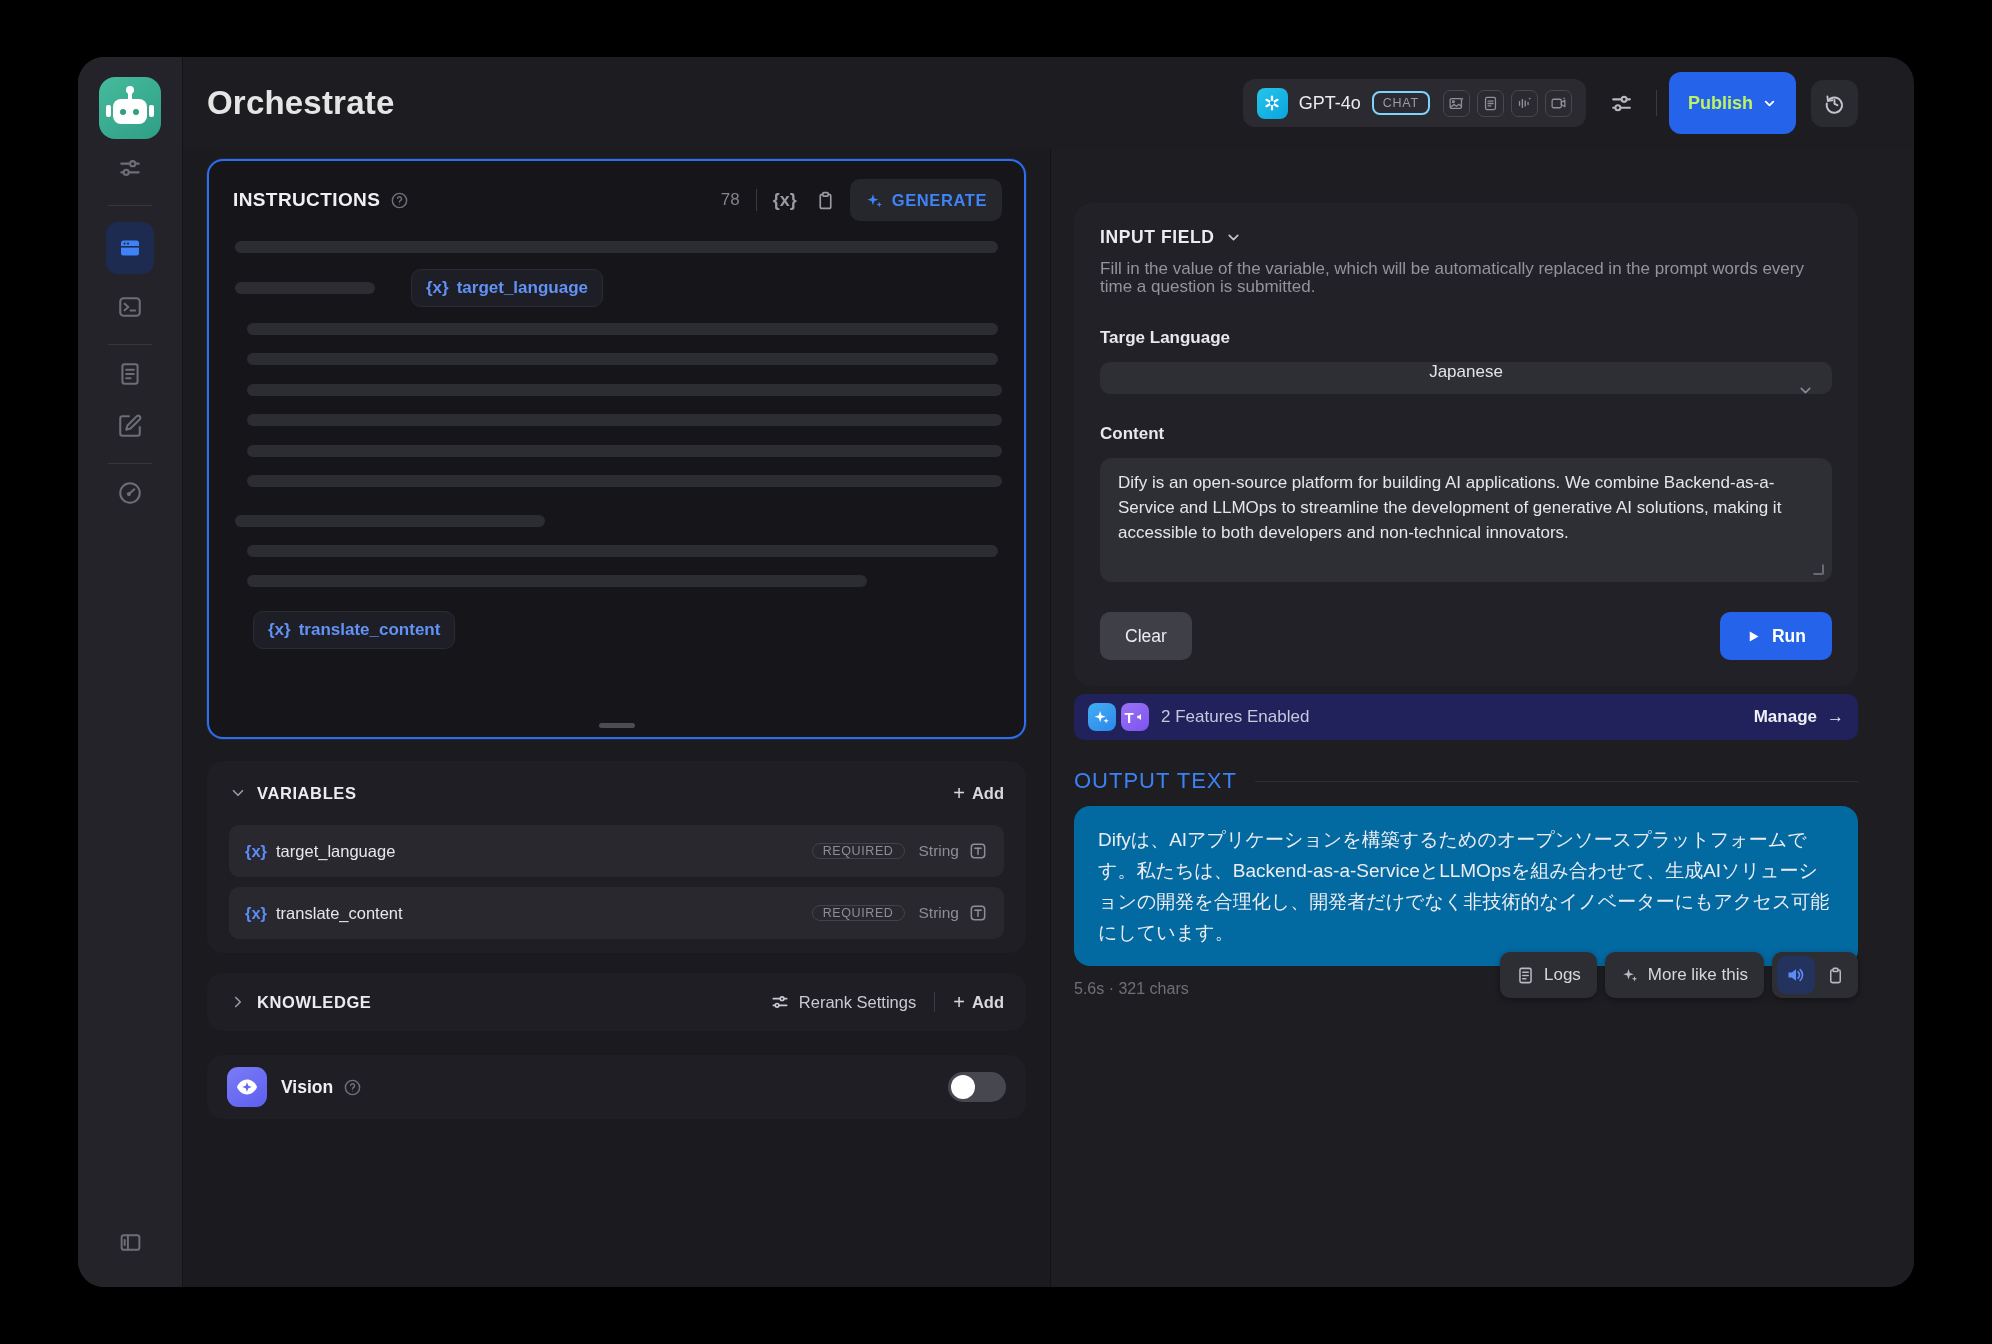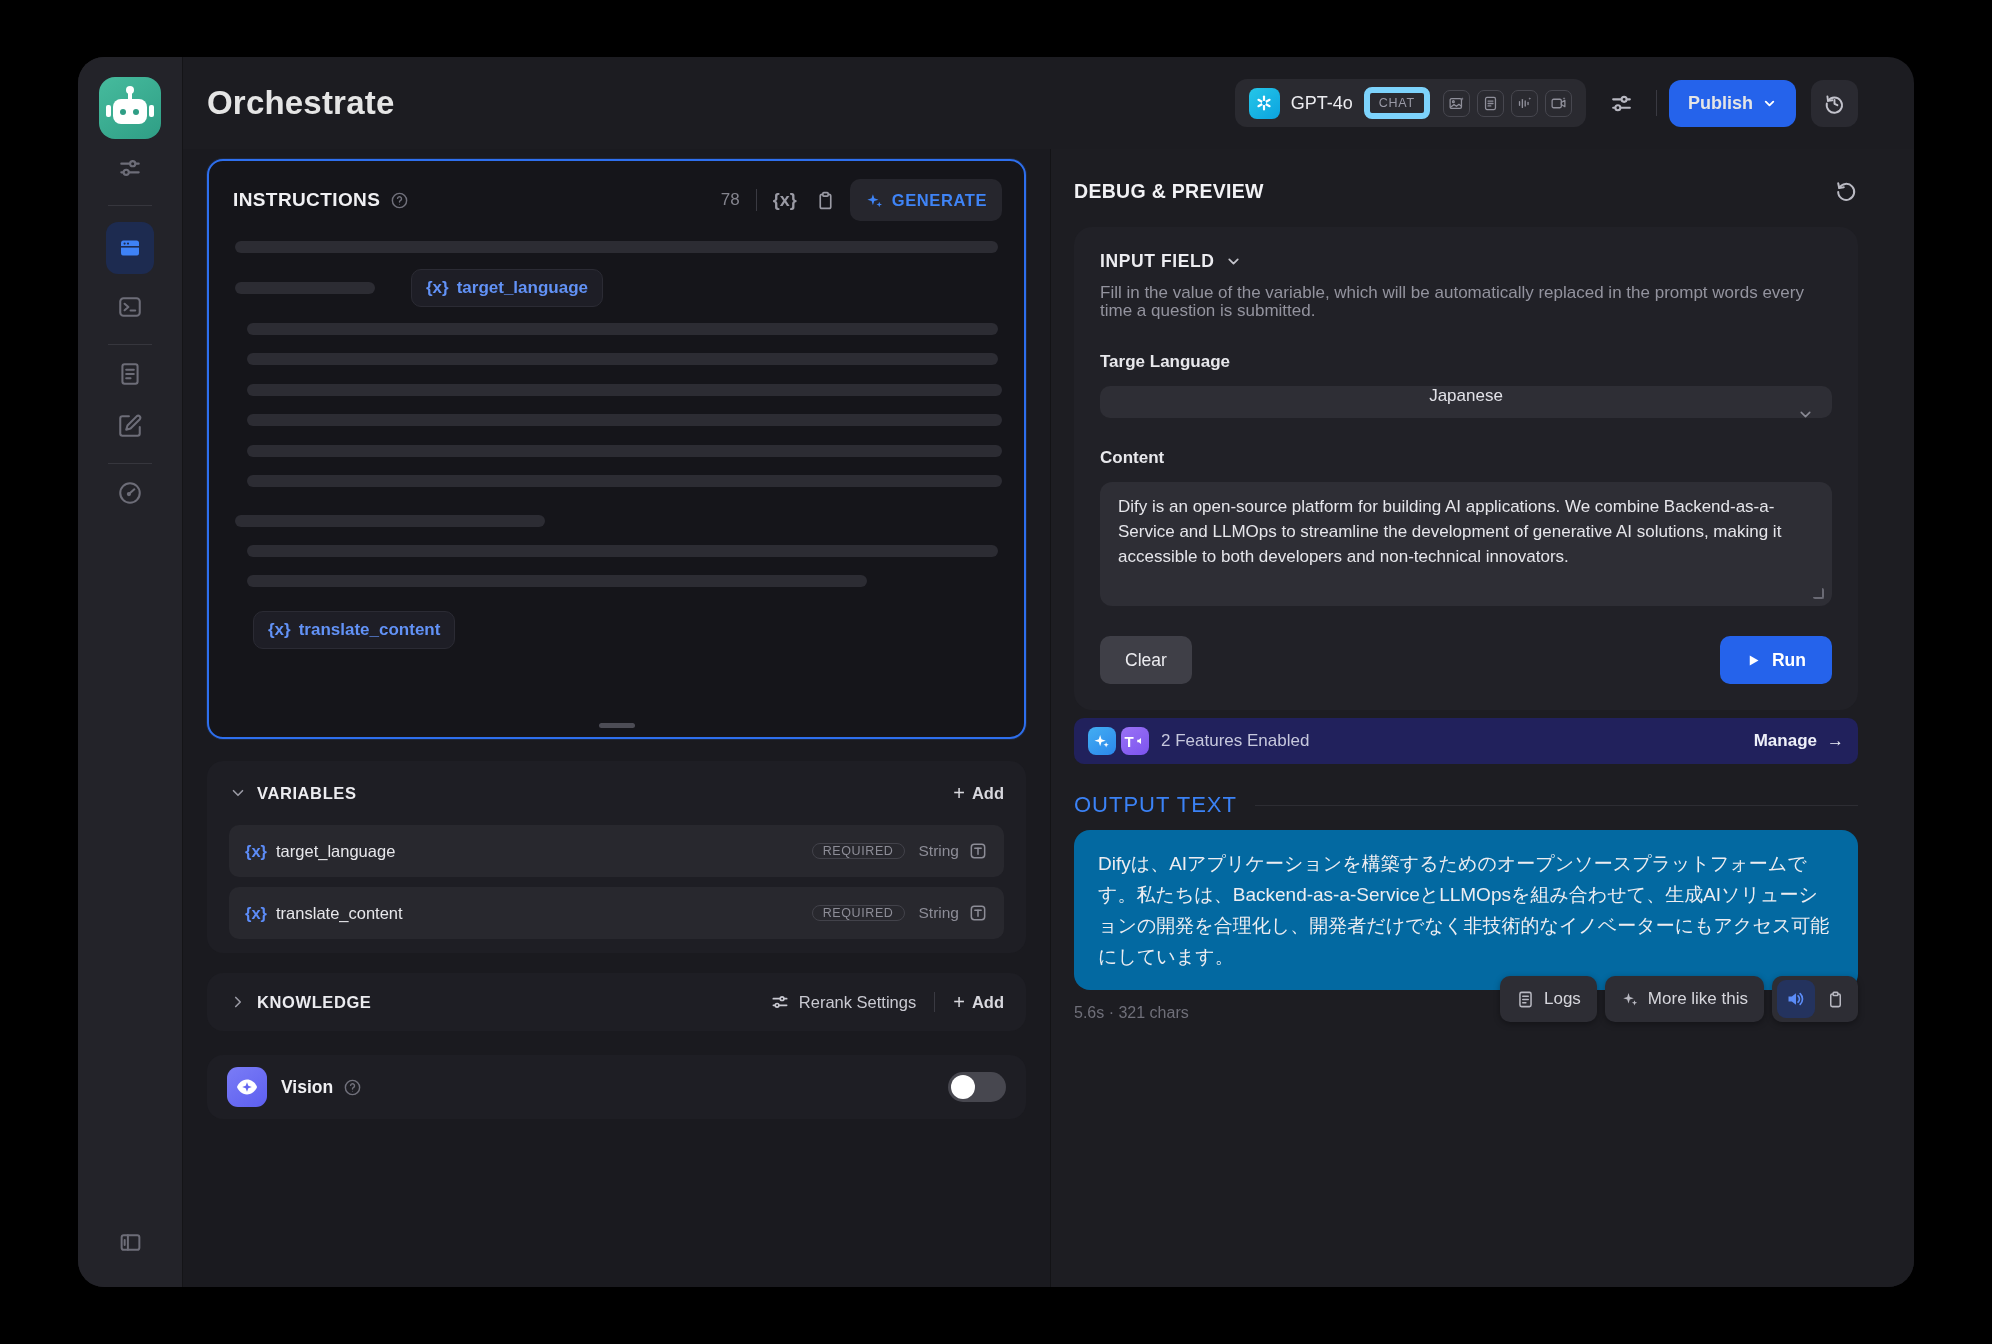--- a/index.html
+++ b/index.html
@@ -32,30 +32,30 @@
   
   .main { flex:1; display:flex; flex-direction:column; min-width:0; }
   .topbar { height:92px; display:flex; align-items:center; padding:0 56px 0 24px; flex:0 0 92px; }
   .page-title { font-size:33px; font-weight:700; letter-spacing:.2px; color:#e5e5e5; }
   .top-right { margin-left:auto; display:flex; align-items:center; }
   .model-pill { height:48px; background:#2a2a30; border-radius:12px; display:flex; align-items:center;
                 padding:0 14px; gap:11px; }
   .openai-badge { width:31px; height:31px; border-radius:8px; background:linear-gradient(140deg,#25c6e8,#0ba3e0);
                   display:flex; align-items:center; justify-content:center; color:#fff; }
   .model-name { font-size:18px; color:#ececf0; }
-  .mode-badge { border:6px solid #7dd3fc; border-radius:8px; padding:3px 9px; font-size:12.5px;
+  .mode-badge { border:2px solid #7dd3fc; border-radius:8px; padding:3px 9px; font-size:12.5px;
                 letter-spacing:.8px; color:#9a9aa6; }
   .cap-group { display:flex; gap:7px; margin-left:2px; }
   .cap-box { width:27px; height:27px; border:1px solid #47474f; border-radius:7px; color:#8f8f9a;
              display:flex; align-items:center; justify-content:center; }
   .params-btn { width:44px; height:44px; display:flex; align-items:center; justify-content:center;
                 color:#b7b7c0; margin-left:14px; }
   .top-div { width:1px; height:26px; background:#3a3a42; margin:0 12px; }
-  .publish-btn { height:47px; background:#2563eb; border-radius:12px; display:flex; align-items:center;
-                 gap:9px; padding:0 19px; color:#e5e5e5; font-size:18px; font-weight:600; }
+  .publish-btn { height:62px; background:#2563eb; border-radius:12px; display:flex; align-items:center;
+                 gap:9px; padding:0 19px; color:#bef264; font-size:18px; font-weight:600; }
   .history-btn { width:47px; height:47px; border-radius:12px; background:#2a2a31; margin-left:15px;
                  display:flex; align-items:center; justify-content:center; color:#c3c3cc; }
 
   .body { flex:1; display:flex; min-height:0; }
   .center { width:867px; flex:0 0 867px; background:#1a1a1f; padding:10px 24px 0 24px; }
   .right { flex:1; background:#1d1d22; border-left:1px solid #131316; padding:30px 56px 0 23px; min-width:0; }
 
   
   .instr { height:580px; border:2px solid #2e6fee; border-radius:16px; background:#15151a;
            box-shadow:0 0 0 1px rgba(46,111,238,.15); display:flex; flex-direction:column; }
@@ -487,29 +487,20 @@
                   <circle cx="12" cy="16.8" r="0.6" fill="currentColor" stroke="none"></circle>
                 </svg>
             </span>
             <span class="toggle">
                 <span class="knob"></span>
               </span>
           </div>
         </section>
 
         <section class="right">
-          <div class="dbg-head">
-            <span class="dbg-title">DEBUG &amp; PREVIEW</span>
-            <span class="reset-btn">
-              <svg width="24" height="24" viewBox="0 0 24 24" fill="none" stroke="currentColor" stroke-width="2" stroke-linecap="round" stroke-linejoin="round">
-                <path d="M5.2 9A8 8 0 1 1 4.2 13"></path>
-                  <polyline points="4.2,4.2 5.2,9 9.8,8.2"></polyline>
-              </svg>
-            </span>
-          </div>
 
           <div class="input-card">
             <div class="if-head">
               <span class="if-title">INPUT FIELD</span>
               <span>
                 <svg width="17" height="17" viewBox="0 0 24 24" fill="none" stroke="currentColor" stroke-width="2.4" stroke-linecap="round" stroke-linejoin="round">
                     <path d="M6 9l6 6 6-6"></path>
                   </svg>
               </span>
             </div>

